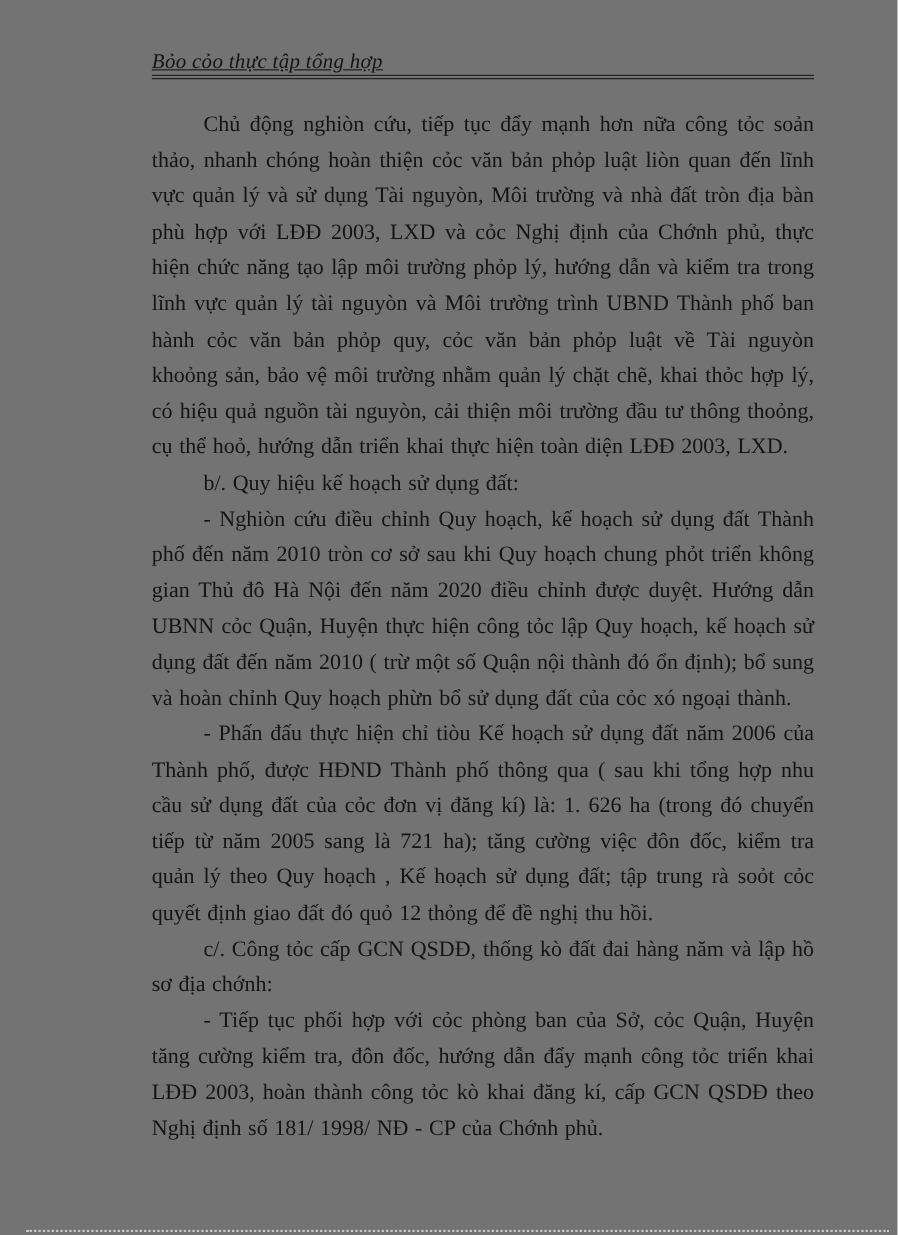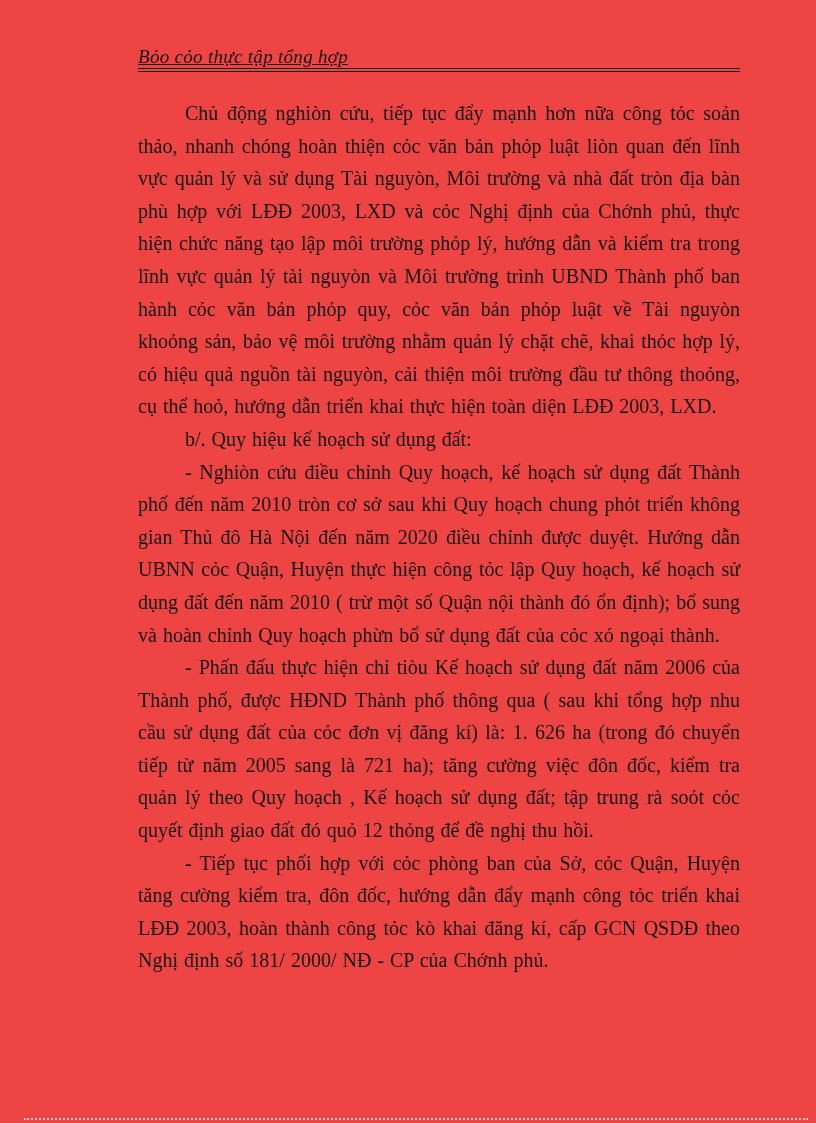--- a/index.html
+++ b/index.html
@@ -4,21 +4,21 @@
 <style>
   html, body {
     margin: 0;
     padding: 0;
     background: #ffffff;
   }
   .page {
     position: relative;
     width: 816px;
     height: 1123px;
-    background: #ef4444;
+    background: #737373;
     overflow: hidden;
     font-family: "Liberation Serif", "DejaVu Serif", serif;
     color: #141414;
   }
   .content {
     position: absolute;
     left: 138px;
     top: 46px;
     width: 602px;
   }
@@ -68,19 +68,20 @@
     <div class="doc-header">
       <span class="title">Bỏo cỏo thực tập tổng hợp</span>
       <div class="header-rule"></div>
     </div>
 
     <div class="doc-body">
       <p>Chủ động nghiòn cứu, tiếp tục đẩy mạnh hơn nữa công tỏc soản thảo, nhanh chóng hoàn thiện cỏc văn bản phỏp luật liòn quan đến lĩnh vực quản lý và sử dụng Tài nguyòn, Môi trường và nhà đất tròn địa bàn phù hợp với LĐĐ 2003, LXD và cỏc Nghị định của Chớnh phủ, thực hiện chức năng tạo lập môi trường phỏp lý, hướng dẫn và kiểm tra trong lĩnh vực quản lý tài nguyòn và Môi trường trình UBND Thành phố ban hành cỏc văn bản phỏp quy, cỏc văn bản phỏp luật về Tài nguyòn khoỏng sản, bảo vệ môi trường nhằm quản lý chặt chẽ, khai thỏc hợp lý, có hiệu quả nguồn tài nguyòn, cải thiện môi trường đầu tư thông thoỏng, cụ thể hoỏ, hướng dẫn triển khai thực hiện toàn diện LĐĐ 2003, LXD.</p>
       <p>b/. Quy hiệu kế hoạch sử dụng đất:</p>
       <p>- Nghiòn cứu điều chỉnh Quy hoạch, kế hoạch sử dụng đất Thành phố đến năm 2010 tròn cơ sở sau khi Quy hoạch chung phỏt triển không gian Thủ đô Hà Nội đến năm 2020 điều chỉnh được duyệt. Hướng dẫn UBNN cỏc Quận, Huyện thực hiện công tỏc lập Quy hoạch, kế hoạch sử dụng đất đến năm 2010 ( trừ một số Quận nội thành đó ổn định); bổ sung và hoàn chỉnh Quy hoạch phừn bổ sử dụng đất của cỏc xó ngoại thành.</p>
       <p>- Phấn đấu thực hiện chỉ tiòu Kế hoạch sử dụng đất năm 2006 của Thành phố, được HĐND Thành phố thông qua ( sau khi tổng hợp nhu cầu sử dụng đất của cỏc đơn vị đăng kí) là: 1. 626 ha (trong đó chuyển tiếp từ năm 2005 sang là 721 ha); tăng cường việc đôn đốc, kiểm tra quản lý theo Quy hoạch , Kế hoạch sử dụng đất; tập trung rà soỏt cỏc quyết định giao đất đó quỏ 12 thỏng để đề nghị thu hồi.</p>
-      <p>- Tiếp tục phối hợp với cỏc phòng ban của Sở, cỏc Quận, Huyện tăng cường kiểm tra, đôn đốc, hướng dẫn đẩy mạnh công tỏc triển khai LĐĐ 2003, hoàn thành công tỏc kò khai đăng kí, cấp GCN QSDĐ theo Nghị định số 181/ 2000/ NĐ - CP của Chớnh phủ.</p>
+      <p>c/. Công tỏc cấp GCN QSDĐ, thống kò đất đai hàng năm và lập hồ sơ địa chớnh:</p>
+      <p>- Tiếp tục phối hợp với cỏc phòng ban của Sở, cỏc Quận, Huyện tăng cường kiểm tra, đôn đốc, hướng dẫn đẩy mạnh công tỏc triển khai LĐĐ 2003, hoàn thành công tỏc kò khai đăng kí, cấp GCN QSDĐ theo Nghị định số 181/ 1998/ NĐ - CP của Chớnh phủ.</p>
     </div>
 
   </div>
 
   <div class="page-boundary"></div>
 </div>
 
 </body></html>

